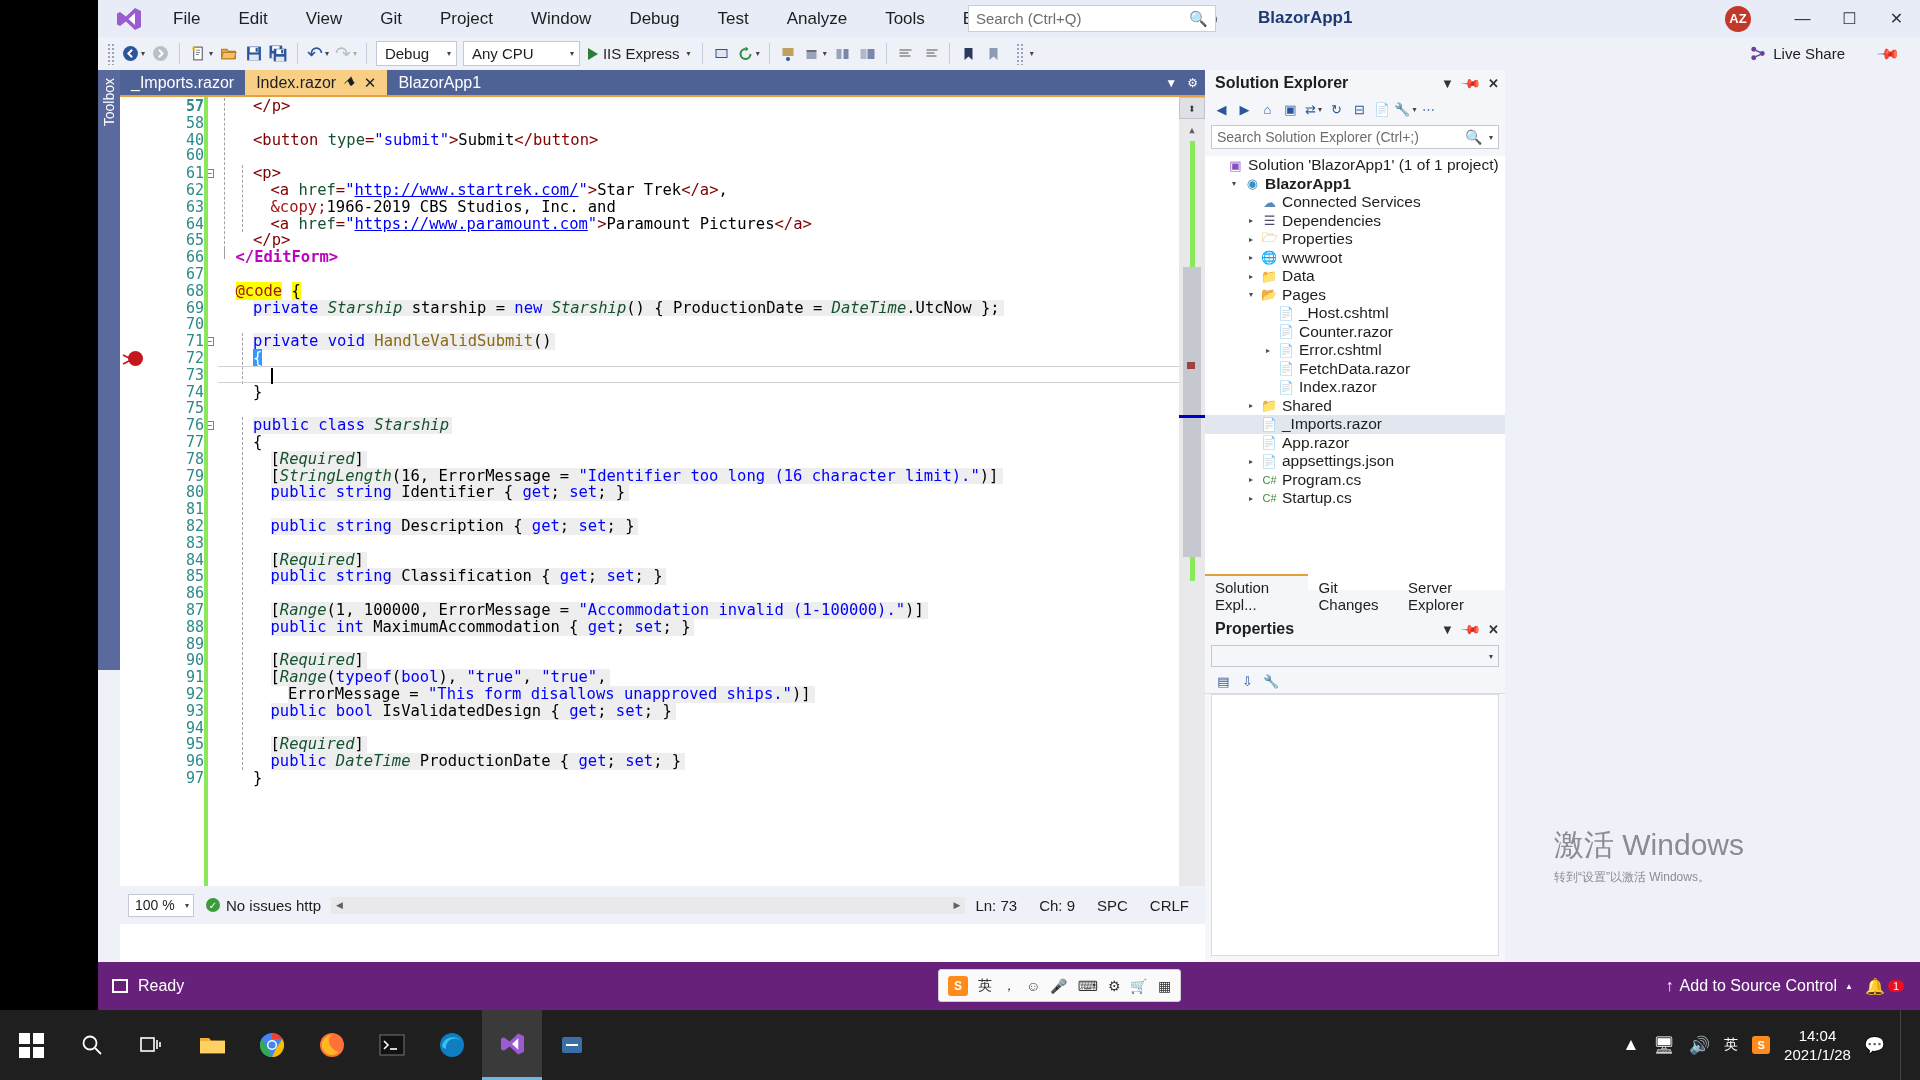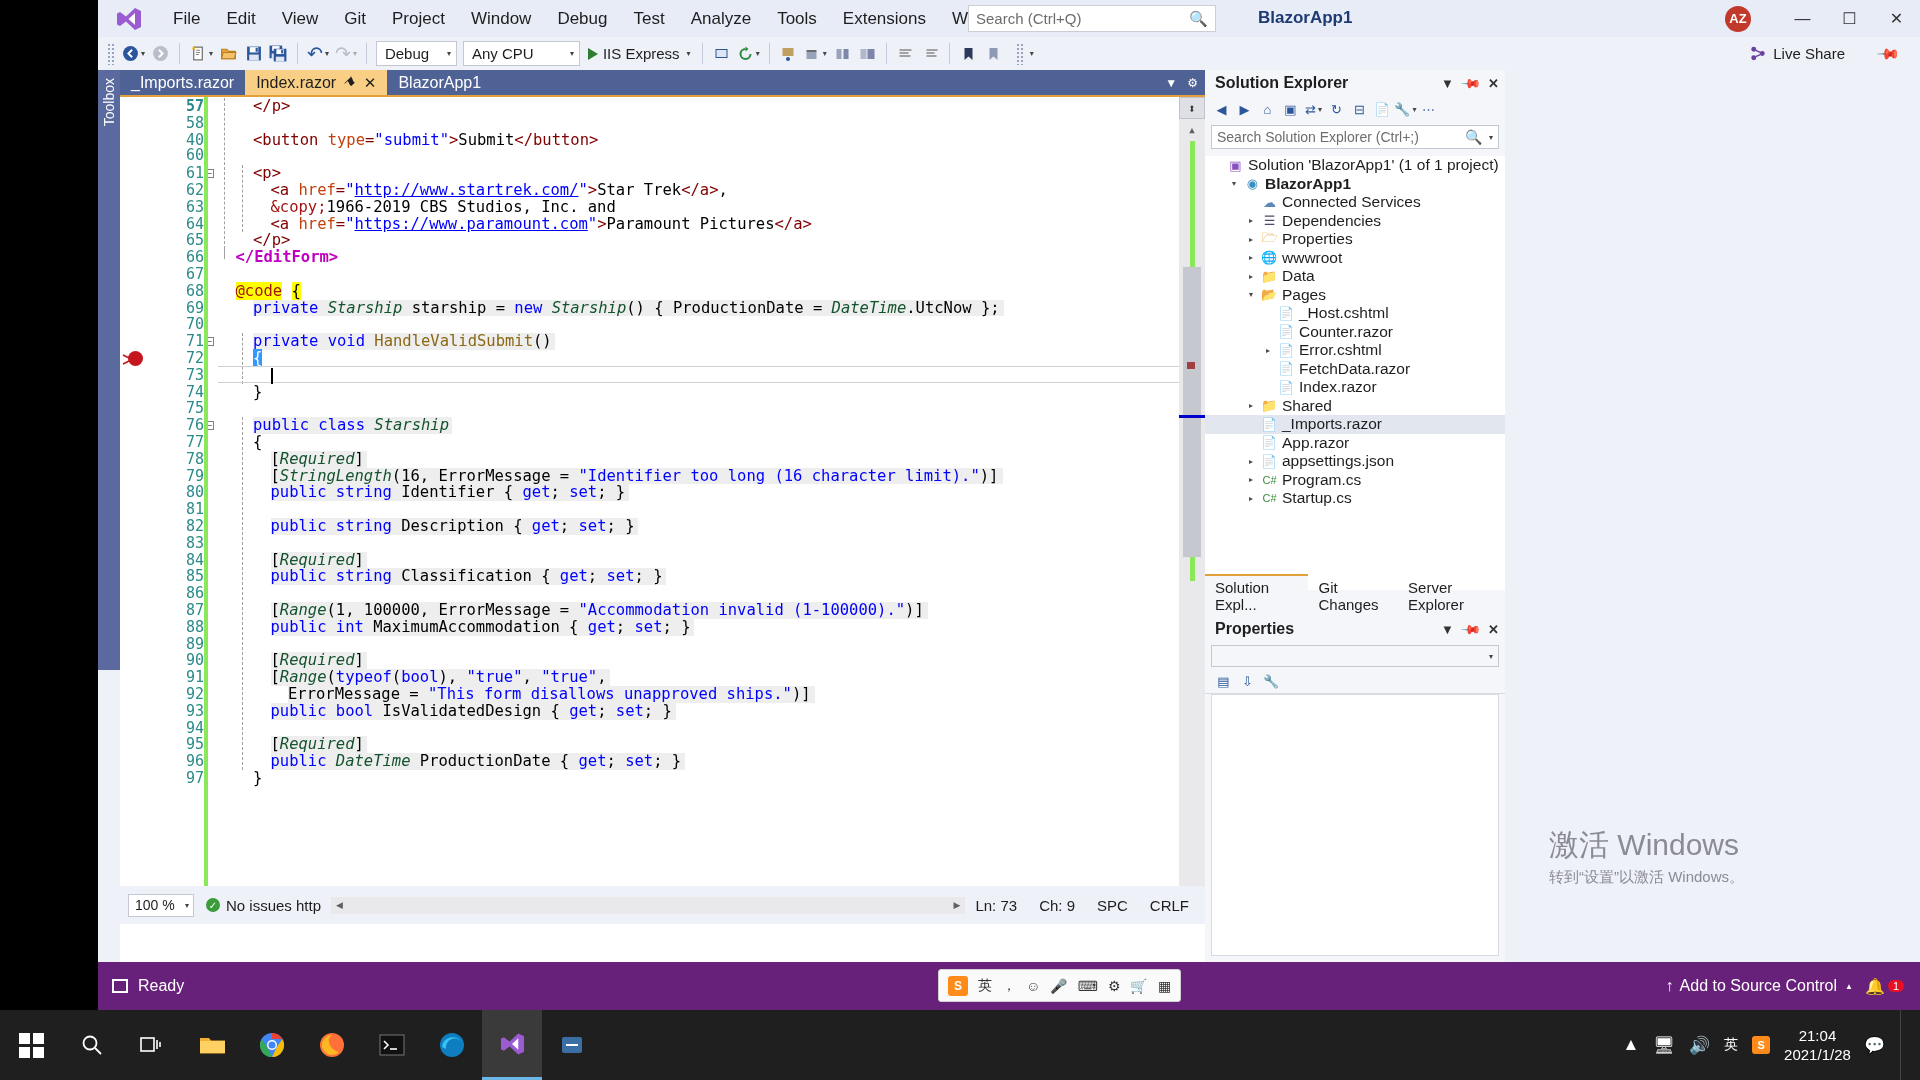--- a/index.html
+++ b/index.html
@@ -5,21 +5,21 @@
   * { box-sizing: border-box; margin:0; padding:0; }
   html,body { width:1920px; height:1080px; overflow:hidden; background:#000; }
   body { font-family:"Liberation Sans", sans-serif; font-size:17px; color:#1e1e1e; }
 
   
   #vs-window { position:absolute; left:98px; top:0; width:1822px; height:1010px; background:#eef1f8; }
 
   
   #titlebar { height:37px; background:#e8ecf7; display:flex; align-items:center; position:relative; }
   #vs-logo { width:34px; height:30px; margin-left:14px; display:flex; align-items:center; justify-content:center; }
-  #menu { display:flex; align-items:flex-start; margin-left:14px; gap:0; }
+  #menu { display:flex; align-items:flex-start; margin-left:14px; gap:12px; }
   #menu .mi { padding:5px 13px; color:#1e1e1e; font-size:17px; white-space:nowrap; }
   #searchbox { position:absolute; left:870px; top:5px; width:248px; height:27px; background:#fff;
                border:1px solid #ccced6; display:flex; align-items:center; padding:0 7px; font-size:15px; color:#6d6d6d; }
   #searchbox .sic { margin-left:auto; color:#555; font-size:15px; }
   #apptitle { position:absolute; left:1160px; top:8px; font-size:17px; font-weight:bold; color:#1e3a73; }
   #titlebar-right { position:absolute; right:0; top:0; height:37px; display:flex; align-items:center; }
   #avatar { width:26px; height:26px; border-radius:50%; background:#c0392b; color:#fff; font-size:13px;
             display:flex; align-items:center; justify-content:center; margin-right:28px; font-weight:bold; }
   .wbtn { width:47px; height:37px; display:flex; align-items:center; justify-content:center; font-size:16px; color:#333; }
 
@@ -68,21 +68,21 @@
   #fold-col { position:absolute; left:84px; top:0; width:14px; bottom:0; }
   #changebar { position:absolute; left:84px; top:0; width:4px; bottom:0; background:#8ae85a; }
   #code-col { position:absolute; left:98px; top:0; right:26px; bottom:0; }
 
   .ln { position:absolute; height:16.8px; line-height:16.8px; }
   .num { color:#2b8a8a; text-align:right; width:54px; font-size:15px; }
   .code { white-space:pre; left:0; }
 
   
   .t-tag   { color:#800000; }
-  .t-attr  { color:#c2410c; }
+  .t-attr  { color:#14532d; }
   .t-str   { color:#0000ff; }
   .t-link  { color:#0000ff; text-decoration:underline; }
   .t-txt   { color:#000; }
   .t-razor { color:#a31515; }
   .t-comp  { color:#c000c0; font-weight:bold; }
   .t-kw    { color:#0000ff; }
   .t-type  { color:#14532d;font-style:italic; }
   .t-meth  { color:#8b6914; }
   .t-plain { color:#000; }
   .hl-yellow { background:#ffff00; }
@@ -151,21 +151,21 @@
   #props-panel { position:absolute; left:1107px; top:546px; width:300px; bottom:0; background:#f5f6fa; }
   #props-combo { margin:3px 6px; height:22px; background:#f5f6fa; border:1px solid #c4c8d4;
                  display:flex; align-items:center; padding:0 5px; font-size:13px; }
   #props-combo .caret { margin-left:auto; }
   #props-toolbar { height:24px; display:flex; align-items:center; gap:3px; padding-left:8px; border-bottom:1px solid #d8dbe4; }
   #props-body { position:absolute; top:78px; left:6px; right:6px; bottom:6px; background:#fff; border:1px solid #d8dbe4; }
 
   
   #watermark { position:absolute; right:176px; bottom:74px; color:#8b8b95; text-align:left; }
   #watermark .w1 { font-size:30px; line-height:34px; }
-  #watermark .w2 { font-size:15px; line-height:22px; margin-top:4px; }
+  #watermark .w2 { font-size:12px; line-height:22px; margin-top:4px; }
 
   
   #vs-status { position:absolute; left:0; right:0; bottom:0; height:48px; background:#68217a;
                display:flex; align-items:center; color:#fff; font-size:16px; }
   #vs-status .ready { display:flex; align-items:center; gap:10px; padding-left:14px; }
   #vs-status .rbox { width:16px;height:14px;border:2px solid #fff; }
   #vs-status .right { margin-left:auto; display:flex; align-items:center; gap:12px; padding-right:16px; }
   .srcctl { display:flex; align-items:center; gap:6px; }
   .badge { display:flex; align-items:center; gap:3px; }
   .badge .cnt { background:#e81123; color:#fff; border-radius:8px; font-size:11px; padding:0 5px; }
@@ -821,19 +821,19 @@
       </svg>
   </div>
 
   <div id="tray">
     <span>▲</span>
     <span>🖥</span>
     <span>🔊</span>
     <span style="font-size:14px;">英</span>
     <span style="width:18px;height:18px;border-radius:3px;background:#ff8c1a;color:#fff;font-size:11px;display:inline-flex;align-items:center;justify-content:center;font-weight:bold;">S</span>
     <div id="clock">
-      <div>21:04</div>
+      <div>14:04</div>
       <div>2021/1/28</div>
     </div>
     <span>💬</span>
     <span id="shownd"></span>
   </div>
 </div>
 
 </body></html>

